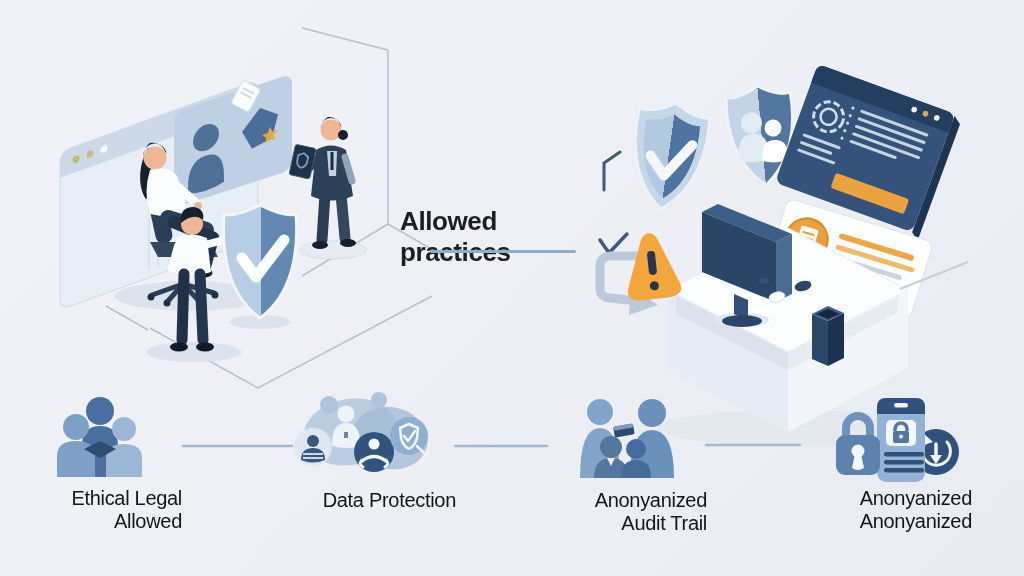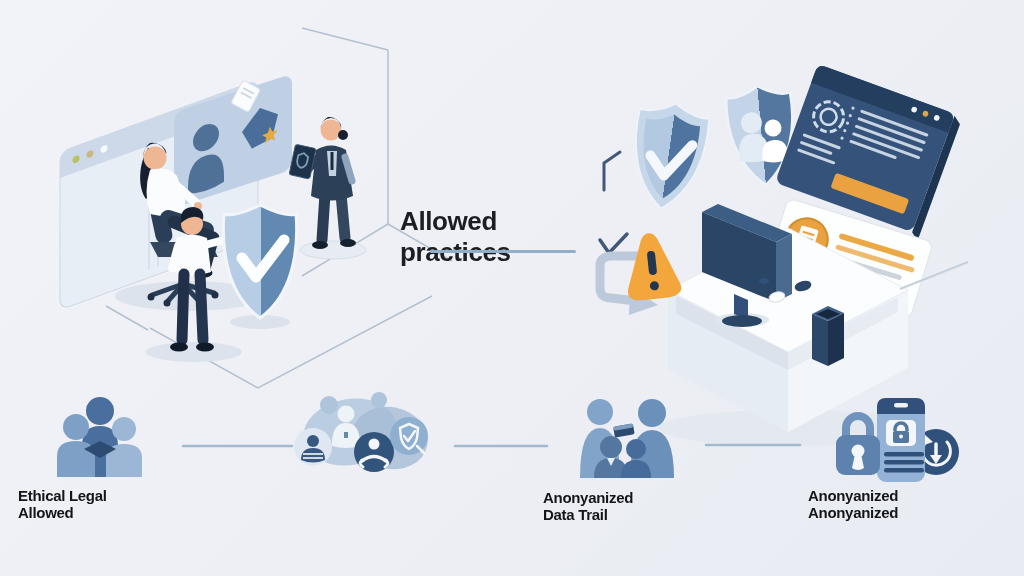--- a/index.html
+++ b/index.html
@@ -11,21 +11,21 @@
   .art{position:absolute;left:0;top:0;width:1024px;height:576px;}
   .center-label{
     position:absolute;left:400px;top:206px;width:206px;text-align:left;
     font-size:26px;font-weight:700;letter-spacing:-0.4px;color:#1c1e24;
   }
   .center-underline{
     position:absolute;left:430px;top:250px;width:146px;height:2.5px;
     background:#8fafc9;border-radius:2px;
   }
   .item-label{
-    position:absolute;text-align:left;font-size:15px;font-weight:700;
+    position:absolute;text-align:right;font-size:20px;font-weight:400;
     letter-spacing:-0.3px;color:#141518;line-height:1.14;
   }
   .item-label .l2{display:block;}
   #label-1{left:18px;top:487px;width:164px;}
   #label-2{left:268px;top:489px;width:188px;}
   #label-3{left:543px;top:489px;width:164px;}
   #label-4{left:808px;top:487px;width:164px;}
 </style>
 </head>
 <body>
@@ -365,22 +365,26 @@
 
   <div class="center-label">
     <span>Allowed practices</span>
   </div>
   <div class="center-underline"></div>
 
   <div class="item-label" id="label-1">
     <span class="l1">Ethical Legal</span>
     <span class="l2">Allowed</span>
   </div>
+  <div class="item-label" id="label-2">
+    <span class="l1">Data Protection</span>
+    <span class="l2"></span>
+  </div>
   <div class="item-label" id="label-3">
     <span class="l1">Anonyanized</span>
-    <span class="l2">Data Trail</span>
+    <span class="l2">Audit Trail</span>
   </div>
   <div class="item-label" id="label-4">
     <span class="l1">Anonyanized</span>
     <span class="l2">Anonyanized</span>
   </div>
 
 </div>
 
 </body></html>

